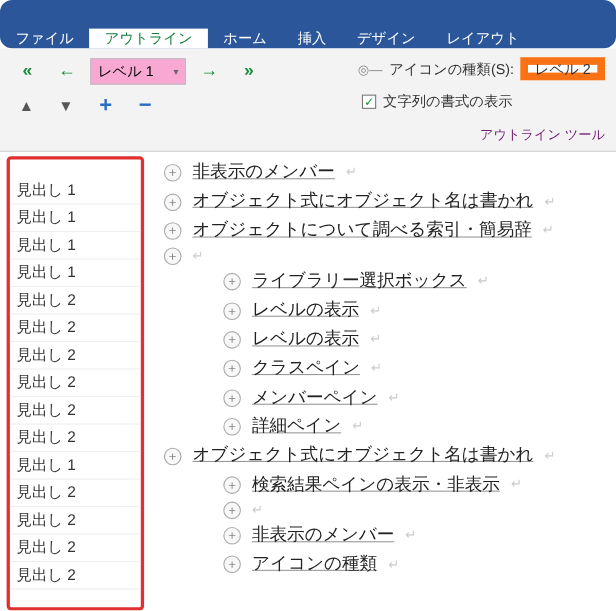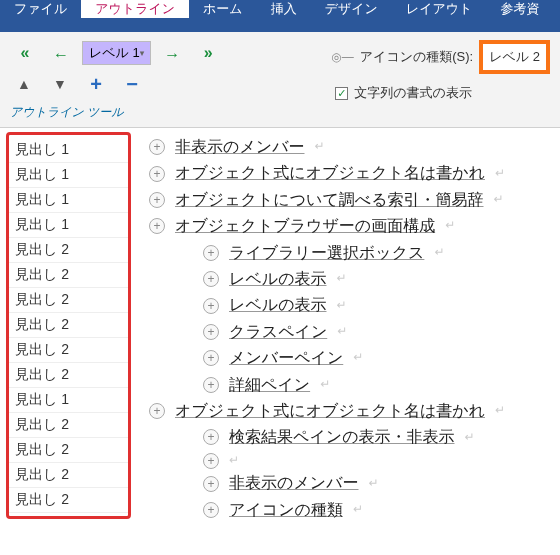--- a/index.html
+++ b/index.html
@@ -9,33 +9,34 @@
     background: #fff;
     width: 560px;
     height: 555px;
     overflow: hidden;
     position: relative;
   }
   .ribbon-tabs {
     display: flex;
     background: #2b579a;
     color: #fff;
-    height: 32px;
-    align-items: flex-start;
+    height: 44px;
+    align-items: flex-end;
+    border-radius: 11px;
   }
   .ribbon-tab {
     padding: 0 14px;
     display: flex;
     align-items: center;
     font-size: 13px;
     cursor: pointer;
   }
   .ribbon-tab.active {
     background: #fff;
-    color: #be185d;
+    color: #15803d;
   }
   .ribbon-body {
     background: #f3f3f3;
     border-bottom: 1px solid #d0d0d0;
     padding: 8px 10px 2px 10px;
     position: relative;
   }
   .rb-row1 {
     display: flex;
     align-items: center;
@@ -51,23 +52,24 @@
     color: #1a8f3c;
     font-size: 16px;
     font-weight: bold;
     cursor: pointer;
   }
   .arrow-btn.dbl { letter-spacing: -6px; padding-right: 6px; }
   .level-select {
     display: flex;
     align-items: center;
     border: 1px solid #bcbcbc;
-    background: #c4b5fd;
+    background: #f9a8d4;
     height: 24px;
     padding: 0 6px;
+    gap: 18px;
     cursor: pointer;
     font-size: 13px;
   }
   .caret {
     font-size: 9px;
     color: #666;
   }
   .right-opts {
     margin-left: auto;
     display: flex;
@@ -78,23 +80,23 @@
     align-items: flex-start;
   }
   .opt-line {
     display: flex;
     align-items: center;
     gap: 6px;
     padding-left:4px;
   }
   .show-level-line { display:flex; align-items:center; gap:6px;}
   .show-level-box {
-    border: 4px solid #f97316;
+    border: 7px solid #f97316;
     background:#fff;
-    height:34px;
+    height:21px;
     padding:0 6px;
     display:flex;
     align-items:center;
     font-size:13px;
   }
   .chk {
     width: 13px;
     height: 13px;
     border: 1px solid #777;
     background: #fff;
@@ -127,37 +129,36 @@
     display:flex;
     align-items:center;
     justify-content:center;
     font-size:20px;
     font-weight:bold;
     cursor:pointer;
   }
   .plus-btn { color:#2a6cc0; }
   .minus-btn { color:#2a6cc0; }
   .group-label {
-    text-align:left;
-    color:#0369a1;
+    text-align:right;
+    color:#701a75;
     font-size:12px;
     padding:2px 0 4px 0;
-    font-style:italic;
   }
   .content-wrap {
     display:flex;
     align-items:flex-start;
   }
   .style-pane {
     width:125px;
     flex:0 0 125px;
     border:3px solid #e03030;
     border-radius:4px;
     margin:4px 0 0 6px;
-    padding:3px 0;
+    padding:16px 0;
     background:#fff;
   }
   .style-item {
     font-size:14px;
     color:#333;
     padding:3px 6px;
     border-bottom:1px solid #eee;
     cursor:pointer;
   }
   .doc-pane {
@@ -203,21 +204,20 @@
 </head>
 <body>
 
 <div class="ribbon-tabs">
   <div class="ribbon-tab">ファイル</div>
   <div class="ribbon-tab active">アウトライン</div>
   <div class="ribbon-tab">ホーム</div>
   <div class="ribbon-tab">挿入</div>
   <div class="ribbon-tab">デザイン</div>
   <div class="ribbon-tab">レイアウト</div>
-  <div class="ribbon-tab">参考資</div>
 </div>
 
 <div class="ribbon-body">
   <div style="display:flex; align-items:flex-start;">
     <div style="flex:0 0 auto;">
       <div class="rb-row1">
         <span class="arrow-btn dbl">«</span>
         <span class="arrow-btn">←</span>
         <div class="level-select">
           <span>レベル 1</span>
@@ -280,21 +280,20 @@
         <span class="ol-text">オブジェクト式にオブジェクト名は書かれ</span>
         <span class="ret">↵</span>
       </div>
       <div class="ol-row">
         <span class="expand-icon">+</span>
         <span class="ol-text">オブジェクトについて調べる索引・簡易辞</span>
         <span class="ret">↵</span>
       </div>
       <div class="ol-row">
         <span class="expand-icon">+</span>
-        <span class="ol-text">オブジェクトブラウザーの画面構成</span>
         <span class="ret">↵</span>
       </div>
       <div class="ol-row indent-2">
         <span class="expand-icon">+</span>
         <span class="ol-text">ライブラリー選択ボックス</span>
         <span class="ret">↵</span>
       </div>
       <div class="ol-row indent-2">
         <span class="expand-icon">+</span>
         <span class="ol-text">レベルの表示</span>

